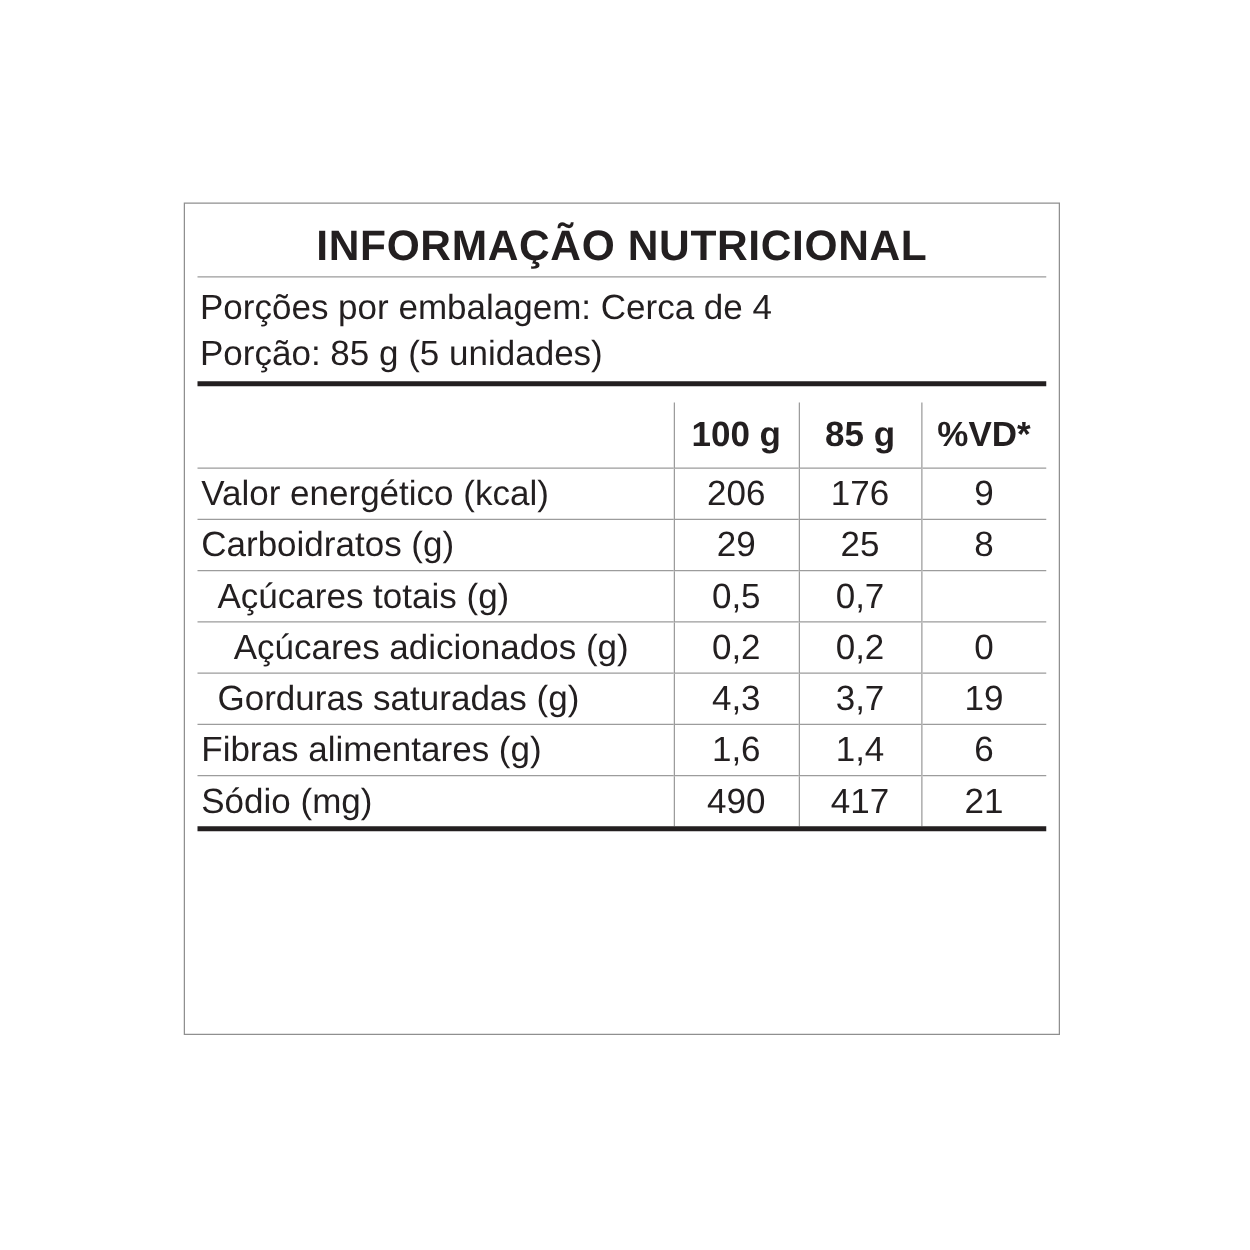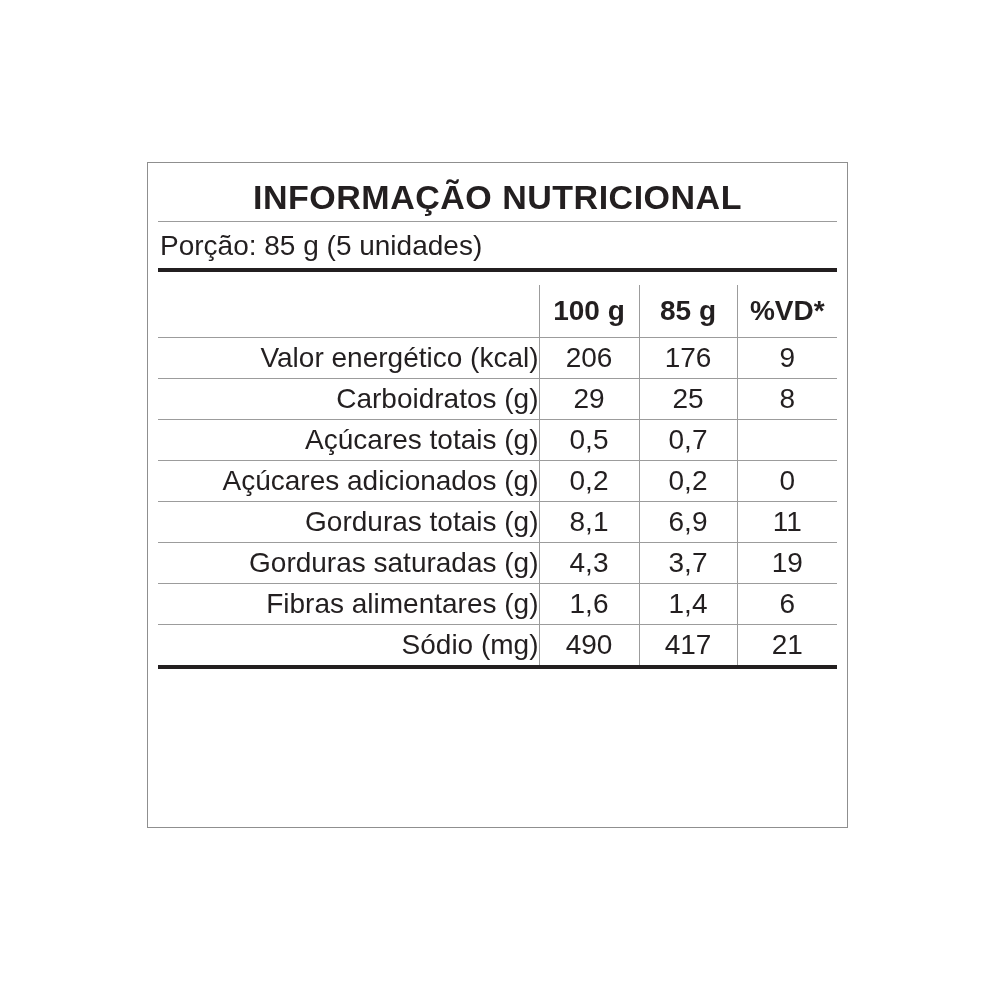--- a/index.html
+++ b/index.html
@@ -76,21 +76,21 @@
   }
   table.facts .num {
     text-align: center;
     border-left: 1px solid #9c9c9c;
     margin-left: 36px;
   }
   table.facts tbody tr td {
     border-top: 1px solid #9c9c9c;
   }
   table.facts td.lbl {
-    text-align: right;
+    text-align: left;
     padding-left: 3px;
     white-space: nowrap;
   }
   table.facts td.lbl.ind1 { padding-left: 16px; }
   table.facts td.lbl.ind2 { padding-left: 29px; }
   .footnote {
     font-size: 24px;
     line-height: 30px;
     padding: 8px 10px 0 12px;
     white-space: nowrap;
@@ -100,20 +100,21 @@
 <body>
 
 <div class="canvas">
   <div class="label-box">
 
     <div class="title">INFORMAÇÃO NUTRICIONAL</div>
 
     <div class="thin-rule"></div>
 
     <div class="servings">
+      <div>Porções por embalagem: Cerca de 4</div>
       <div>Porção: 85 g (5 unidades)</div>
     </div>
 
     <div class="thick-rule"></div>
 
     <table class="facts">
       <colgroup>
         <col class="c-label">
           <col class="c-100">
           <col class="c-85">
@@ -146,26 +147,20 @@
           <td class="num">0,7</td>
           <td class="num"></td>
         </tr>
         <tr>
           <td class="lbl ind2">Açúcares adicionados (g)</td>
           <td class="num">0,2</td>
           <td class="num">0,2</td>
           <td class="num">0</td>
         </tr>
         <tr>
-          <td class="lbl">Gorduras totais (g)</td>
-          <td class="num">8,1</td>
-          <td class="num">6,9</td>
-          <td class="num">11</td>
-        </tr>
-        <tr>
           <td class="lbl ind1">Gorduras saturadas (g)</td>
           <td class="num">4,3</td>
           <td class="num">3,7</td>
           <td class="num">19</td>
         </tr>
         <tr>
           <td class="lbl">Fibras alimentares (g)</td>
           <td class="num">1,6</td>
           <td class="num">1,4</td>
           <td class="num">6</td>

